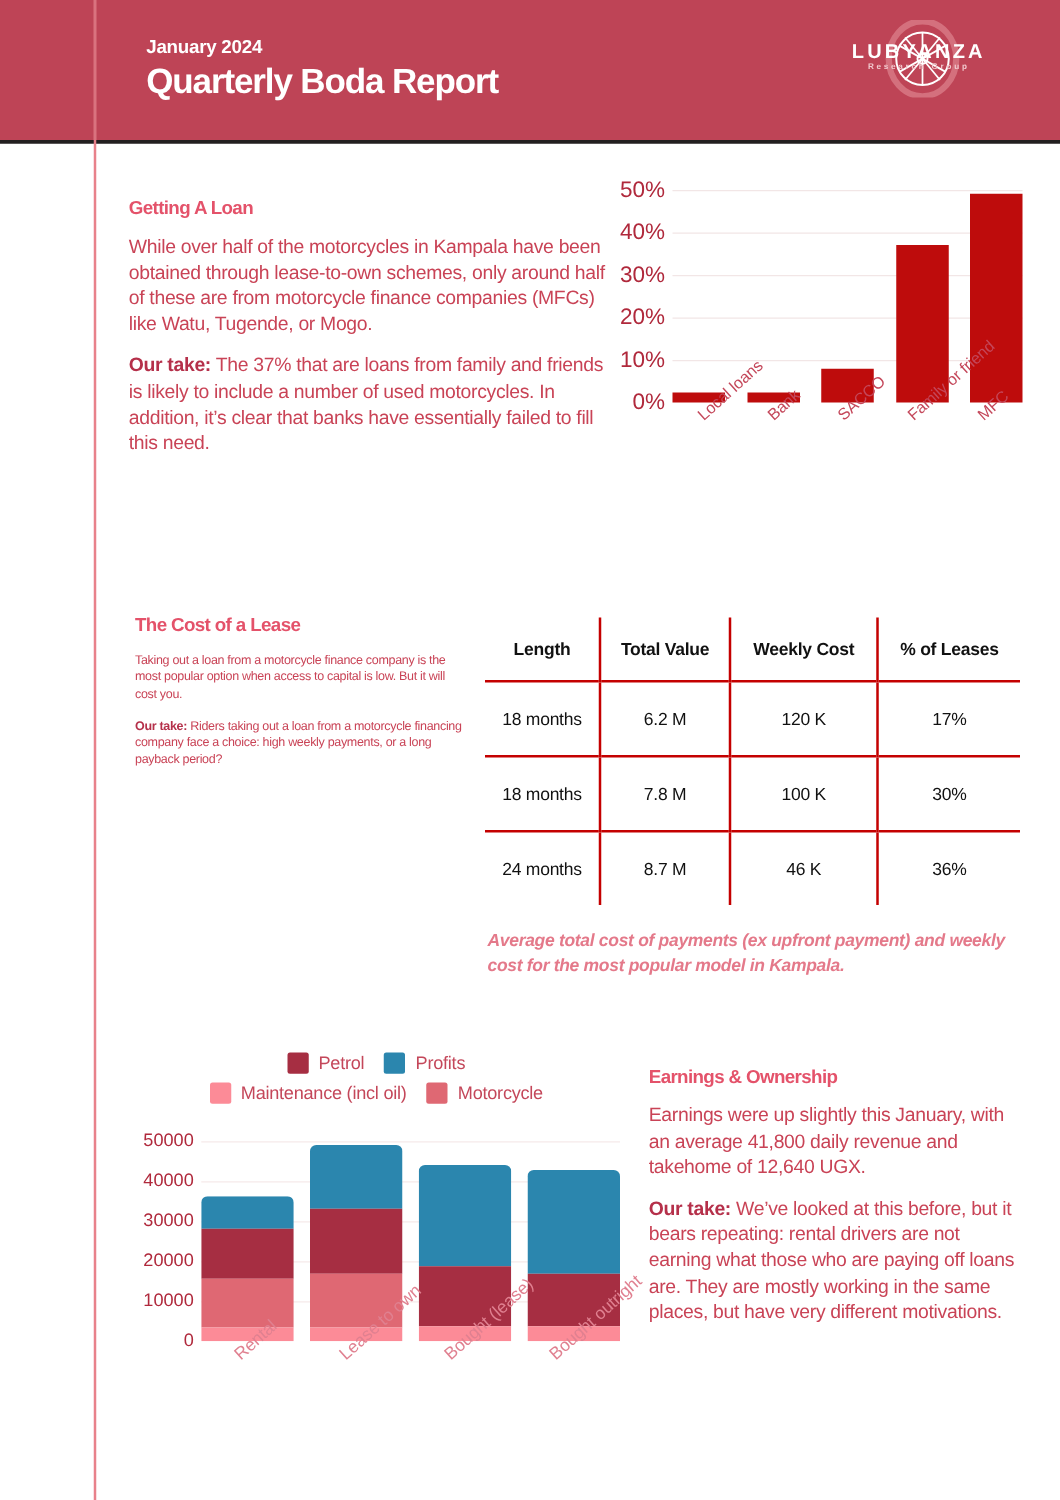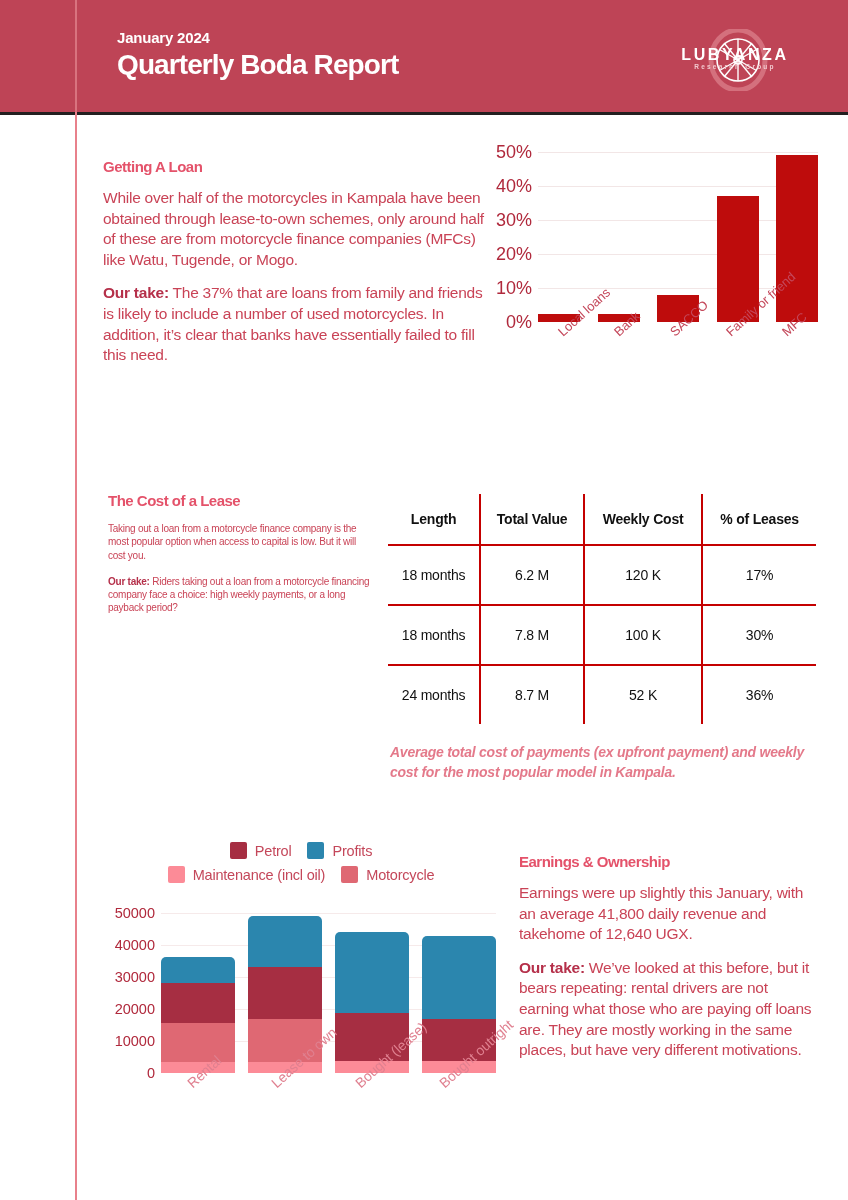--- a/index.html
+++ b/index.html
@@ -15,21 +15,21 @@
   .vrule{position:absolute;left:75px;top:0;width:2px;height:1200px;background:#E8818B;z-index:5;}
   .vrule-top{position:absolute;left:75px;top:0;width:2px;height:112px;background:#D9737F;z-index:7;}
 
   
   .header{position:absolute;left:0;top:0;width:848px;height:112px;background:#BE4456;}
   .header-rule{position:absolute;left:0;top:112px;width:848px;height:3px;background:#231f20;}
   .header-date{position:absolute;left:117px;top:29px;color:#fff;font-size:15px;font-weight:700;letter-spacing:-0.2px;}
   .header-title{position:absolute;left:117px;top:49px;color:#fff;font-size:28px;font-weight:700;letter-spacing:-0.9px;}
 
   
-  .logo{position:absolute;left:674px;top:30px;width:122px;height:60px;}
+  .logo{position:absolute;left:674px;top:17px;width:122px;height:60px;}
   .logo-emblem{position:absolute;left:34px;top:-1px;width:60px;height:62px;}
   .logo-word{position:absolute;left:0;top:17px;width:122px;text-align:center;color:#fff;
     font-size:16px;font-weight:700;letter-spacing:2.6px;line-height:1;}
   .logo-sub{position:absolute;left:0;top:34px;width:122px;text-align:center;color:#f2c9ce;
     font-size:6.5px;font-weight:700;letter-spacing:2.2px;line-height:1;}
 
   
   .sec-title{color:#E4526A;font-size:15px;font-weight:700;letter-spacing:-0.5px;}
   .body-txt{color:#C94356;font-size:15.5px;line-height:1.33;letter-spacing:-0.25px;}
   .body-txt.small{font-size:10px;}
@@ -190,21 +190,21 @@
           </tr>
           <tr>
             <td class="rh">18 months</td>
             <td class="rh cv">7.8 M</td>
             <td class="rh cv">100 K</td>
             <td class="rh cv">30%</td>
           </tr>
           <tr>
             <td class="rh">24 months</td>
             <td class="rh cv">8.7 M</td>
-            <td class="rh cv">52 K</td>
+            <td class="rh cv">46 K</td>
             <td class="rh cv">36%</td>
           </tr>
         </tbody>
     </table>
   </div>
   <div class="caption">Average total cost of payments (ex upfront payment) and weekly cost for the most popular model in Kampala.</div>
 
   <div class="s3-right">
     <div class="sec-title">Earnings &amp; Ownership</div>
     <div class="p-gap"></div>

